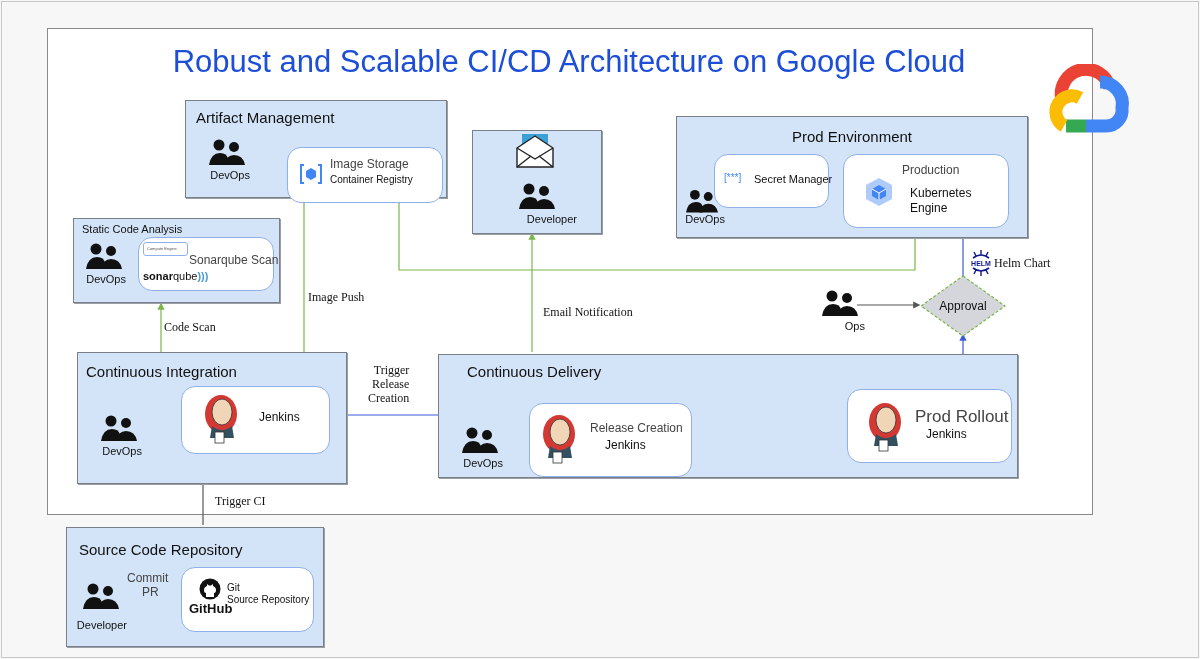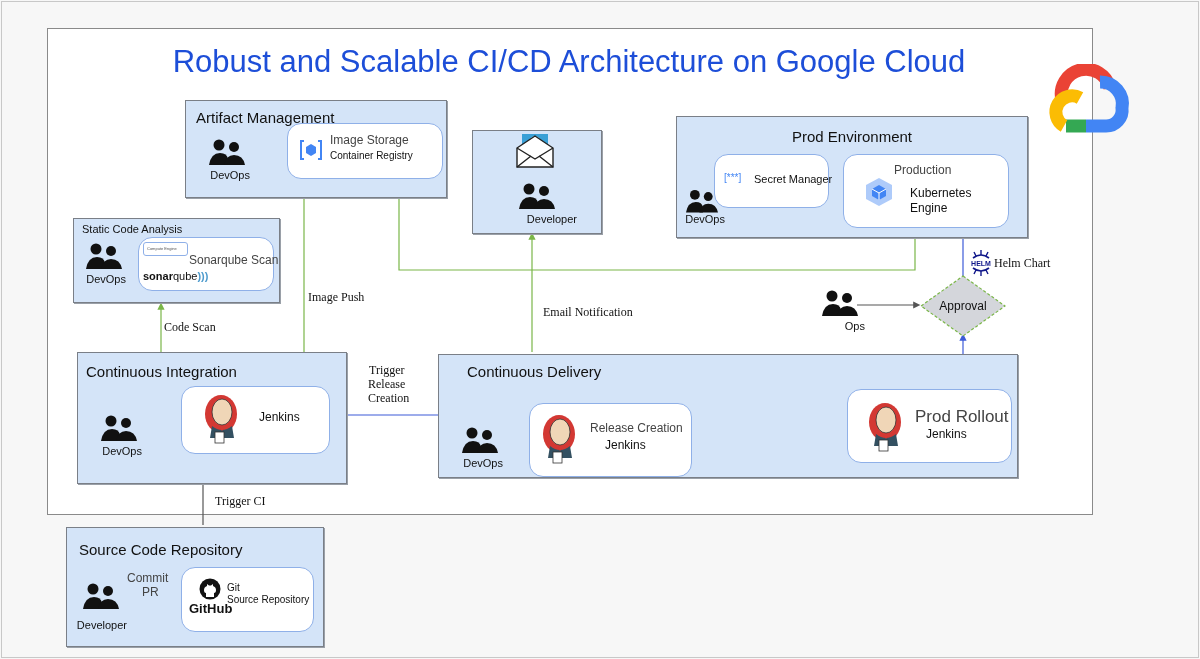--- a/index.html
+++ b/index.html
@@ -63,21 +63,21 @@
   <div class="group-title" style="left:10px;top:8px;font-size:15px;">Artifact Management</div>
   <div class="person" style="left:18px;top:38px;width:46px;">
     <svg width="36" height="26" viewBox="0 0 36 26">
         <circle cx="10" cy="6" r="5.5" fill="#111"></circle>
         <circle cx="25" cy="8" r="5" fill="#111"></circle>
         <path d="M0 26 Q2 14 11 14 Q18 14 19 20 L19 26 z" fill="#111"></path>
         <path d="M15 26 Q17 16 25 16 Q34 16 36 26 z" fill="#111"></path>
       </svg>
     <span>DevOps</span>
   </div>
-  <div class="card" style="left:101px;top:22px;width:154px;height:54px;">
+  <div class="card" style="left:101px;top:46px;width:154px;height:54px;">
     <svg style="position:absolute;left:12px;top:16px;" width="22" height="20" viewBox="0 0 22 20">
         <path d="M4 1 L1 1 L1 19 L4 19" fill="none" stroke="#4285F4" stroke-width="2"></path>
         <path d="M18 1 L21 1 L21 19 L18 19" fill="none" stroke="#4285F4" stroke-width="2"></path>
         <path d="M11 4 L16 7 L16 13 L11 16 L6 13 L6 7 z" fill="#4285F4"></path>
       </svg>
     <div class="txt" style="left:42px;top:9px;font-size:12px;color:#444;">Image Storage</div>
     <div class="txt" style="left:42px;top:26px;font-size:10px;">Container Registry</div>
   </div>
 </div>
 
@@ -131,21 +131,21 @@
         <path d="M0 26 Q2 14 11 14 Q18 14 19 20 L19 26 z" fill="#111"></path>
         <path d="M15 26 Q17 16 25 16 Q34 16 36 26 z" fill="#111"></path>
       </svg>
     <span style="position:relative;top:-4px;">DevOps</span>
   </div>
   <div class="card" style="left:37px;top:37px;width:113px;height:52px;">
     <div class="txt" style="left:9px;top:17px;font-size:10px;color:#4285F4;">[***]</div>
     <div class="txt" style="left:39px;top:18px;font-size:11px;">Secret Manager</div>
   </div>
   <div class="card" style="left:166px;top:37px;width:164px;height:72px;">
-    <div class="txt" style="left:50px;top:8px;font-size:12px;color:#444;">Production</div>
+    <div class="txt" style="left:58px;top:8px;font-size:12px;color:#444;">Production</div>
     <svg style="position:absolute;left:20px;top:22px;" width="30" height="30" viewBox="0 0 30 30">
         <path d="M15 1 L28 8 L28 22 L15 29 L2 22 L2 8 z" fill="#aecbfa"></path>
         <path d="M15 8 L22 12 L22 19 L15 23 L8 19 L8 12 z" fill="#4285F4"></path>
         <path d="M8 12 L15 16 L22 12 M15 16 L15 23" fill="none" stroke="#fff" stroke-width="1"></path>
       </svg>
     <div class="txt" style="left:66px;top:31px;font-size:12px;">Kubernetes</div>
     <div class="txt" style="left:66px;top:46px;font-size:12px;">Engine</div>
   </div>
 </div>
 
@@ -254,18 +254,18 @@
       </svg>
     <div class="txt" style="left:7px;top:33px;font-size:13px;font-weight:bold;">GitHub</div>
     <div class="txt" style="left:45px;top:14px;font-size:10px;">Git</div>
     <div class="txt" style="left:45px;top:26px;font-size:10px;">Source Repository</div>
   </div>
 </div>
 
 <div class="lbl" style="left:164px;top:320px;">Code Scan</div>
 <div class="lbl" style="left:308px;top:290px;">Image Push</div>
 <div class="lbl" style="left:543px;top:305px;">Email Notification</div>
-<div class="lbl" style="left:368px;top:363px;line-height:14px;">
+<div class="lbl" style="left:368px;top:363px;line-height:14px;text-align:right;">
   <div style="padding-left:1px;">Trigger</div>
   <div>Release</div>
   <div>Creation</div>
 </div>
 <div class="lbl" style="left:215px;top:494px;">Trigger CI</div>
 
 </body></html>

